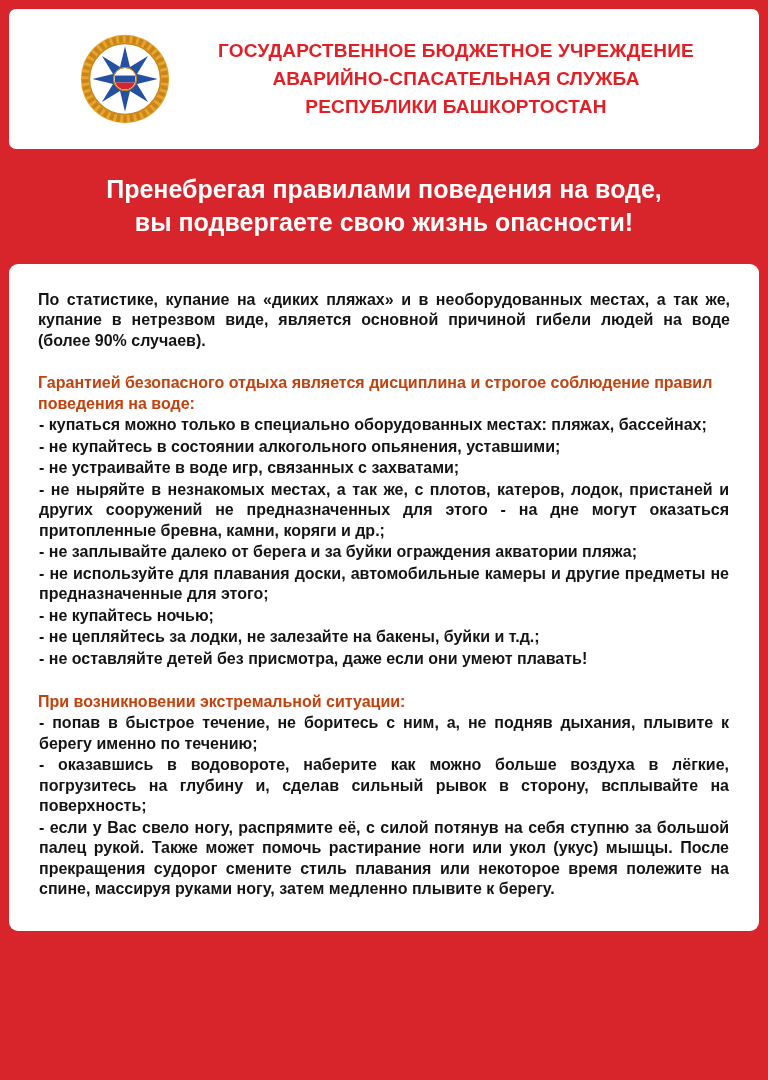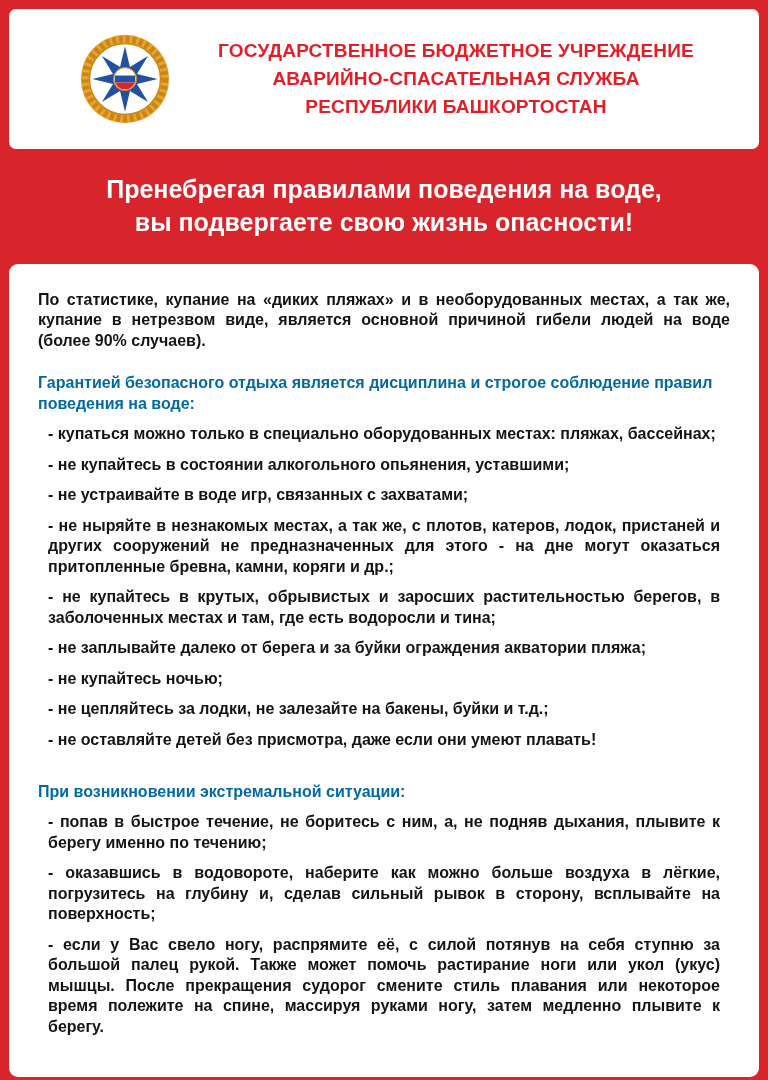--- a/index.html
+++ b/index.html
@@ -59,27 +59,27 @@
     color: #141414;
     font-size: 16px;
     font-weight: 600;
     line-height: 1.28;
   }
   .para {
     text-align: justify;
     margin: 0;
   }
   .section-heading {
-    color: #0369a1;
+    color: #c2410c;
     font-weight: bold;
     text-align: left;
     margin: 0;
   }
   .gap-lg { height: 22px; }
-  .list .para { margin: 10px; }
+  .list .para { margin: 1px; }
 </style>
 </head>
 <body>
 
 <div class="page">
 
   <div class="header-panel">
     <div class="logo-wrap">
       <svg viewBox="0 0 100 100" width="96" height="96" aria-hidden="true">
         <circle cx="50" cy="50" r="46" fill="#e9a42c"></circle>
@@ -116,22 +116,22 @@
 
     <div class="gap-lg"></div>
 
     <p class="para section-heading">Гарантией безопасного отдыха является дисциплина и строгое соблюдение правил поведения на воде:</p>
 
     <div class="list">
       <p class="para">- купаться можно только в специально оборудованных местах: пляжах, бассейнах;</p>
       <p class="para">- не купайтесь в состоянии алкогольного опьянения, уставшими;</p>
       <p class="para">- не устраивайте в воде игр, связанных с захватами;</p>
       <p class="para">- не ныряйте  в незнакомых местах, а так же, с плотов, катеров, лодок, пристаней и других сооружений не предназначенных для этого - на дне могут оказаться притопленные бревна, камни, коряги и др.;</p>
-      <p class="para">- не купайтесь в крутых, обрывистых и заросших растительностью берегов, в заболоченных местах и там, где есть водоросли и тина;</p>
       <p class="para">- не заплывайте  далеко от берега и за буйки ограждения акватории пляжа;</p>
+      <p class="para">- не используйте для плавания доски, автомобильные камеры и другие предметы не предназначенные для этого;</p>
       <p class="para">- не купайтесь ночью;</p>
       <p class="para">- не цепляйтесь за лодки, не залезайте на бакены, буйки и т.д.;</p>
       <p class="para">- не оставляйте детей без присмотра, даже если они умеют плавать!</p>
     </div>
 
     <div class="gap-lg"></div>
 
     <p class="para section-heading">При возникновении экстремальной ситуации:</p>
 
     <div class="list">

